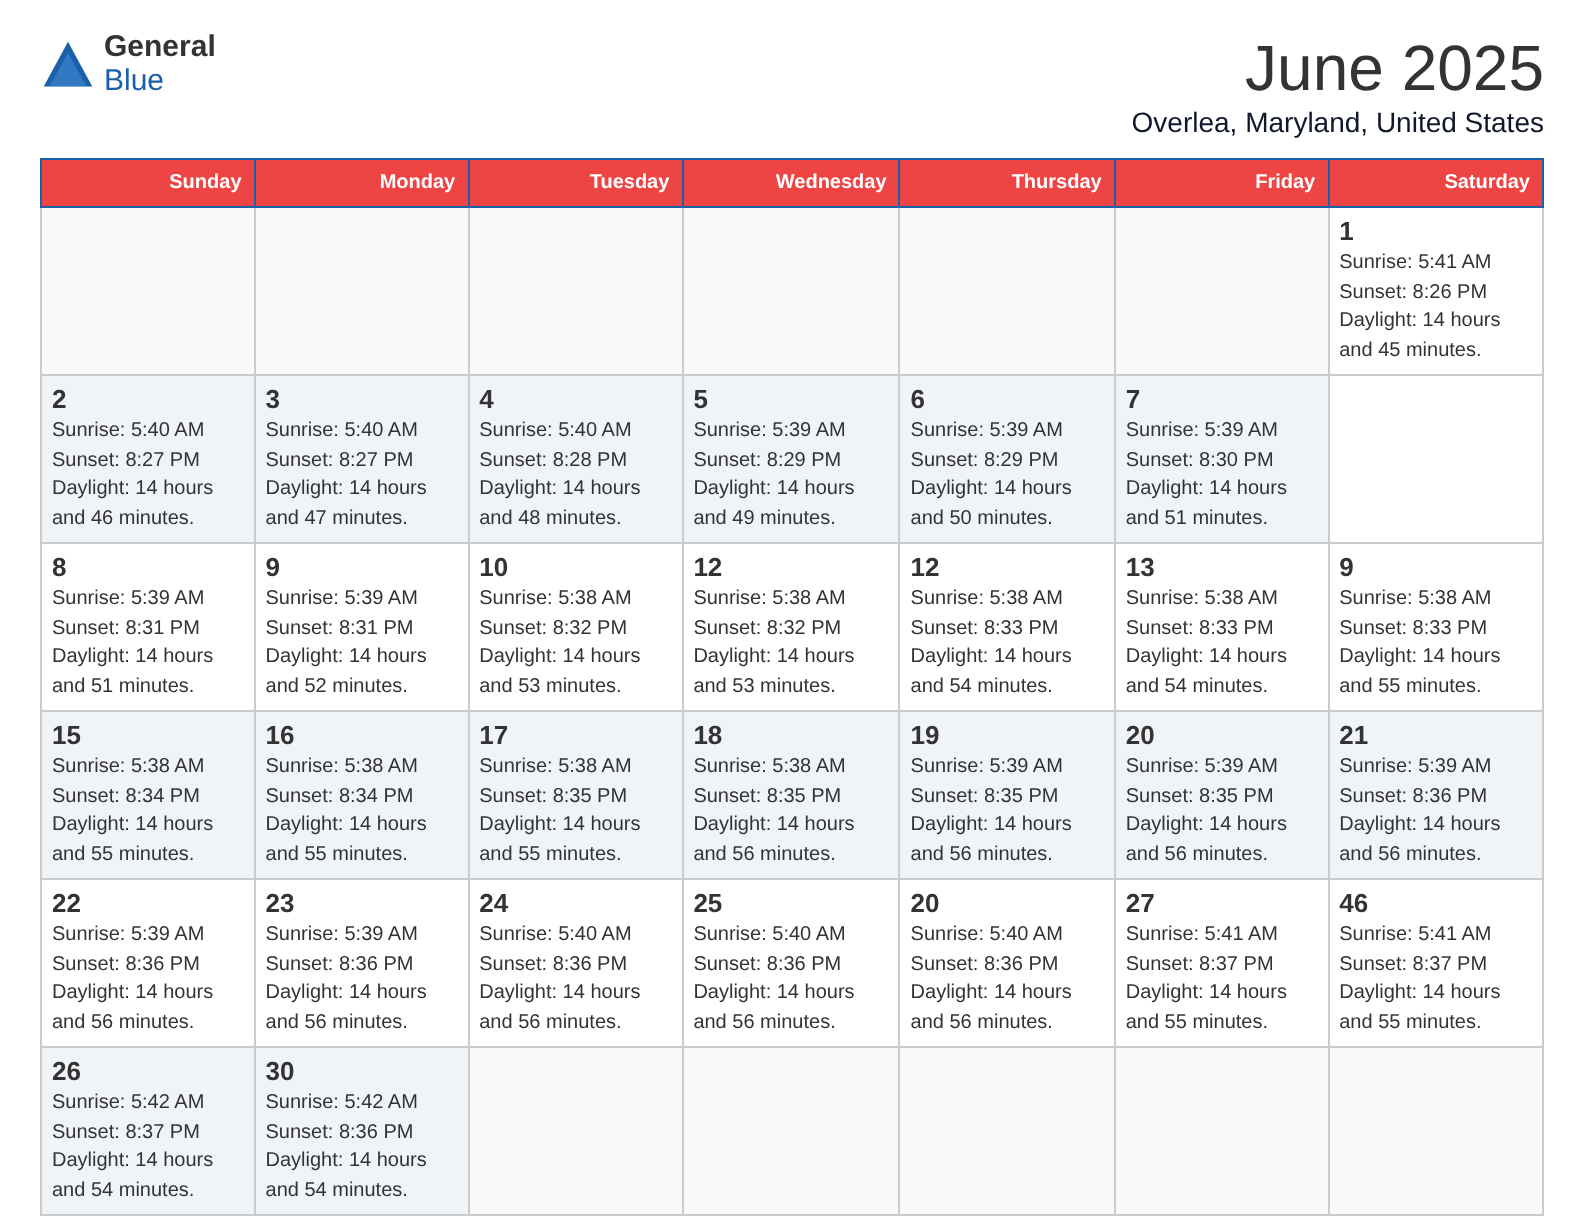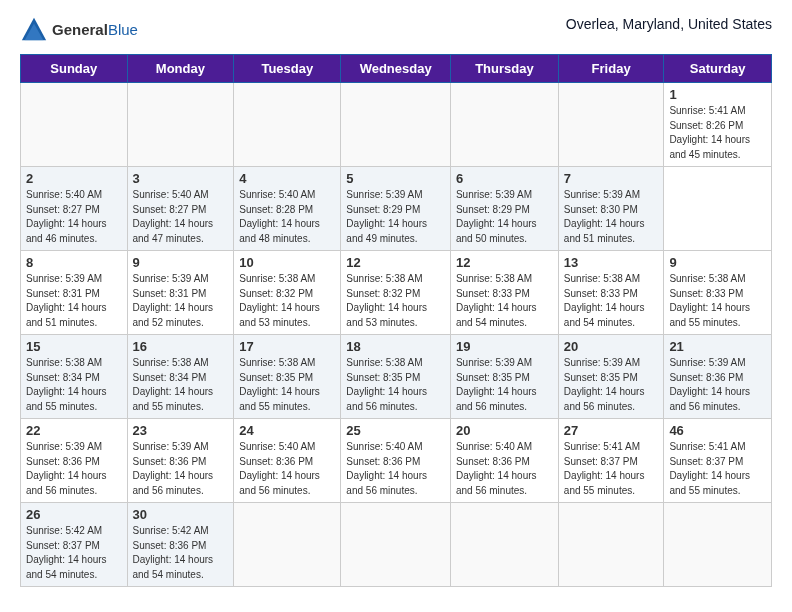--- a/index.html
+++ b/index.html
@@ -22,21 +22,21 @@
       align-items: flex-start;
       margin-bottom: 10px;
     }
     .logo {
       display: flex;
       align-items: center;
       gap: 4px;
     }
     .logo-text {
       display: flex;
-      flex-direction: row;
+      flex-direction: column;
       line-height: 1.1;
       justify-content: space-between;
     }
     .logo-general {
       font-size: 15px;
       font-weight: bold;
       color: #333;
     }
     .logo-blue {
       font-size: 15px;
@@ -58,26 +58,26 @@
     .location-title {
       font-size: 14px;
       color: #0f172a;
     }
     .calendar-table {
       width: 100%;
       border-collapse: collapse;
       border: 1px solid #ccc;
     }
     .calendar-table th {
-      background-color: #4c1d95;
+      background-color: #ef4444;
       color: #fff;
-      font-size: 13px;
+      font-size: 10px;
       font-weight: bold;
       padding: 6px 6px;
-      text-align: center;
+      text-align: right;
       border: 1px solid #1a5fa8;
     }
     .calendar-table td {
       width: 113px;
       vertical-align: top;
       padding: 4px 5px;
       border: 1px solid #ccc;
       font-size: 10px;
       color: #333;
       background: #fff;
@@ -113,20 +113,21 @@
       <svg class="logo-icon" viewBox="0 0 30 30" xmlns="http://www.w3.org/2000/svg">
         <polygon points="15,2 28,26 2,26" fill="#1a5fa8"></polygon>
         <polygon points="15,8 25,26 5,26" fill="#4a90d9" opacity="0.5"></polygon>
       </svg>
       <div class="logo-text">
         <span class="logo-general">General</span>
         <span class="logo-blue">Blue</span>
       </div>
     </div>
     <div class="title-area">
+      <div class="month-title">June 2025</div>
       <div class="location-title">Overlea, Maryland, United States</div>
     </div>
   </div>
 
   <table class="calendar-table">
     <thead>
       <tr id="header-row">
           <th>Sunday</th>
           <th>Monday</th>
           <th>Tuesday</th>

